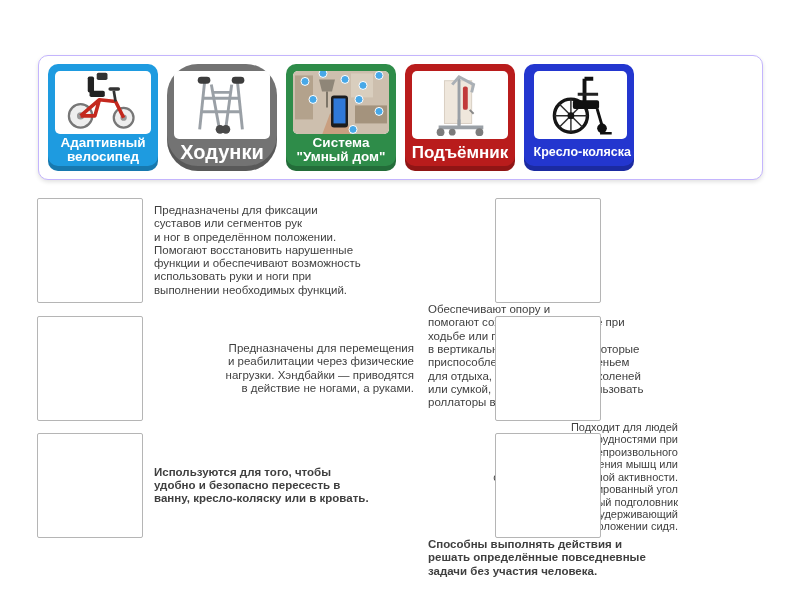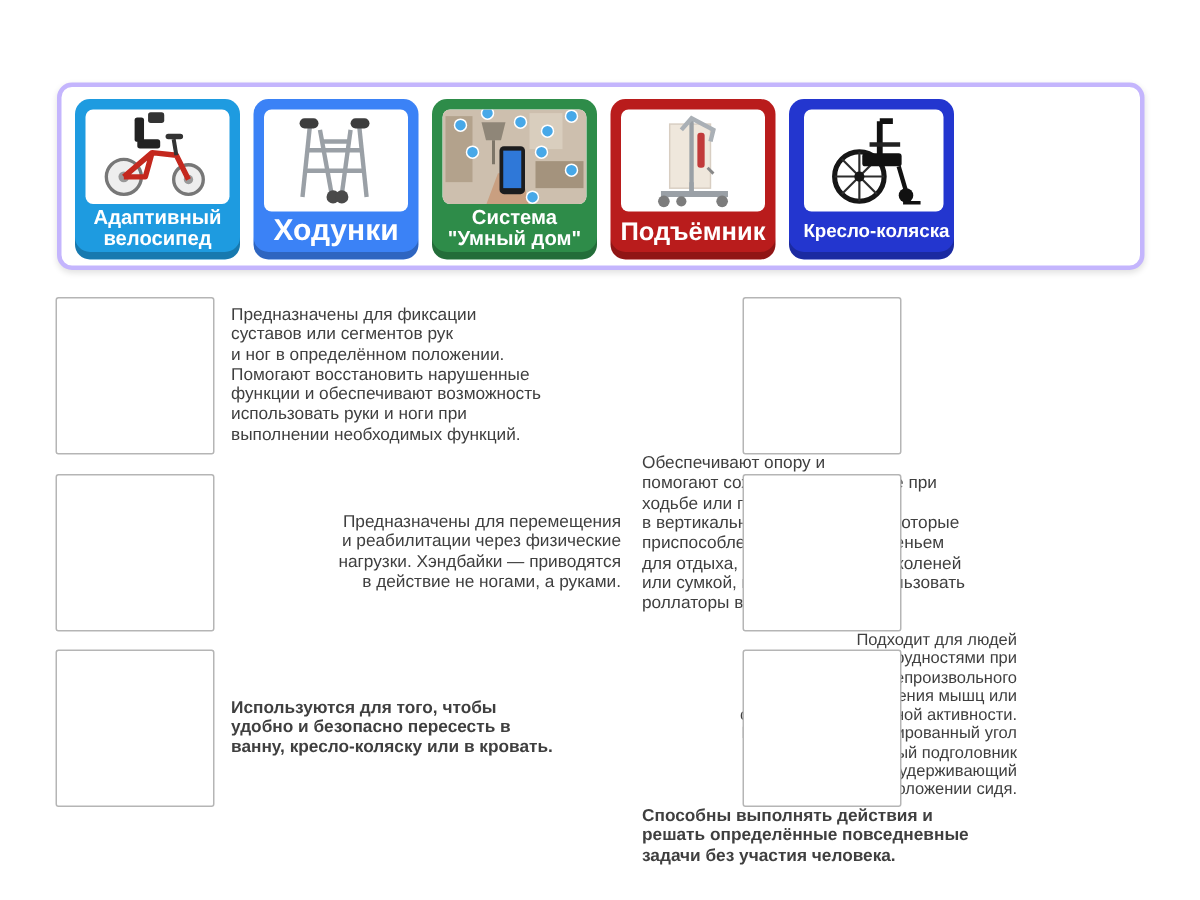--- a/index.html
+++ b/index.html
@@ -3,32 +3,32 @@
 <meta charset="utf-8">
 <style>
   html,body{margin:0;padding:0;}
   body{
     width:800px;height:600px;position:relative;background:#ffffff;
     font-family:"Liberation Sans", sans-serif;overflow:hidden;
   }
   
   .tiles-panel{
     position:absolute;left:38px;top:55px;width:725px;height:125px;
-    background:#ffffff;border:3px solid #c4b5fd;border-radius:10px;
+    background:#ffffff;border:1px solid #c4b5fd;border-radius:10px;
     box-shadow:0 2px 4px rgba(0,0,0,.12);
     box-sizing:border-box;display:flex;gap:9px;padding:8px 9px 9px 9px;
   }
   .tile{
     width:110px;height:107px;border-radius:10px;box-sizing:border-box;
     display:flex;flex-direction:column;
     box-shadow:inset 0 -5px 0 rgba(0,0,0,.22);
     cursor:grab;
   }
   .tile-c1{background:#1e9be0;}
-  .tile-c2{background:#3b82f6;}
+  .tile-c2{background:#737373;border-radius:31px;}
   .tile-c3{background:#f07d00;}
   .tile-c4{background:#2e8c49;}
   .tile-c5{background:#b91c1c;}
   .tile-c6{background:#2336cf;align-items:flex-end;}
   .tile-img{
     margin:7px 7px 0 7px;flex:1;background:#ffffff;border-radius:5px;
     overflow:hidden;display:flex;align-items:center;justify-content:center;
   }
   .tile-img svg{width:100%;height:100%;display:block;}
   .tile-label{

